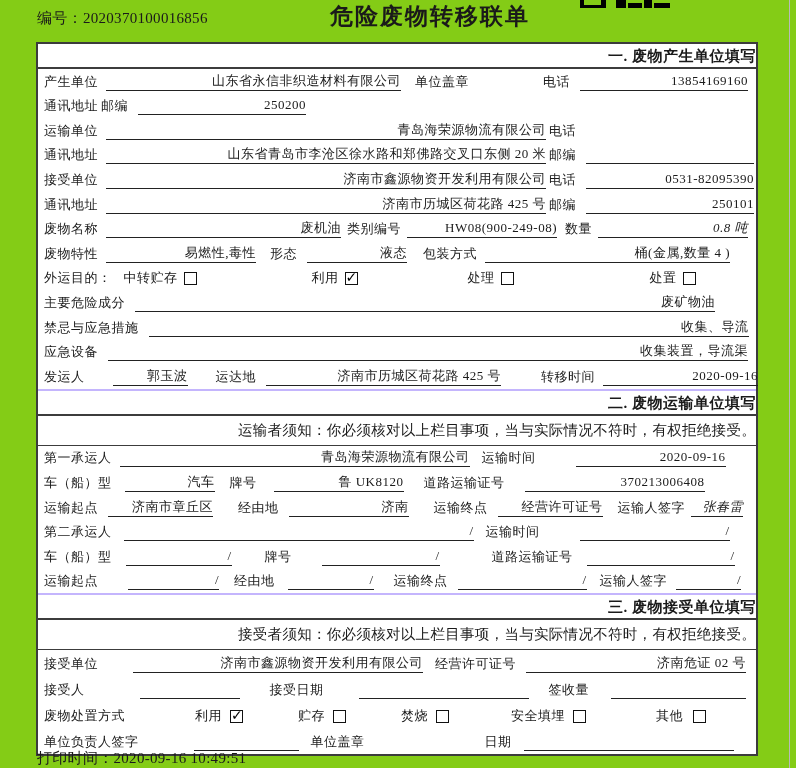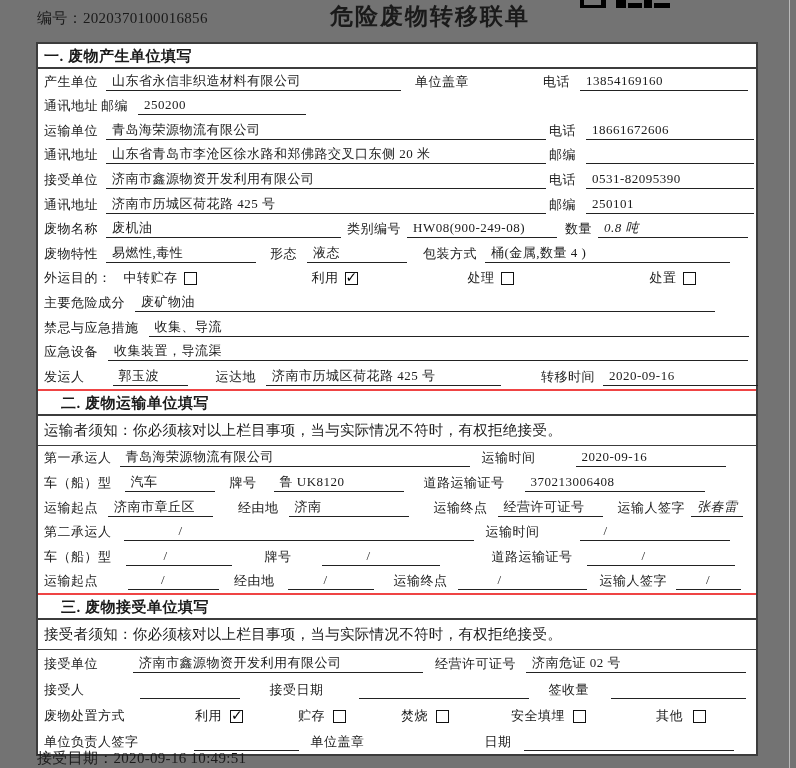--- a/index.html
+++ b/index.html
@@ -1,43 +1,43 @@
 <!DOCTYPE html>
 <html><head>
 <meta charset="utf-8">
 <style>
   html,body{margin:0;padding:0;background:#fff;}
   .page{
     position:relative;
     width:796px;height:768px;
-    background:#737373;
+    background:#84cc16;
     font-family:"Liberation Serif","DejaVu Serif",serif;
     color:#1a1a1a;
     overflow:hidden;
   }
   .serial{position:absolute;left:37px;top:9px;font-size:15px;letter-spacing:.3px;}
   .doc-title{
     position:absolute;left:0;top:1px;width:860px;text-align:center;
     font-size:23px;font-weight:bold;letter-spacing:2px;
   }
   .qr-frag{position:absolute;left:580px;top:0;width:95px;height:10px;}
   .qr-frag div{position:absolute;background:#000;}
   .qr-open{background:transparent !important;border-left:4px solid #000;border-right:5px solid #000;border-bottom:3px solid #000;}
   .page-edge{position:absolute;left:789px;top:0;width:1px;height:768px;background:#b9b9b9;}
 
   .form-table{
     position:absolute;left:36px;top:42px;width:722px;
-    border:2px solid #3c3c3c;box-sizing:border-box;background:#fff;
+    border:2px solid #3c3c3c;box-sizing:border-box;background:#fff;text-align:right;
   }
   .sec-header{
     height:17px;padding:3px 0 3px 6px;
     font-weight:bold;font-size:15px;letter-spacing:.5px;
     border-bottom:2px solid #3c3c3c;
   }
-  .sec-header.bt{border-top:2px solid #ef4444;padding-left:23px;}
+  .sec-header.bt{border-top:2px solid #c4b5fd;padding-left:23px;}
   .note-row{
     height:20px;padding:5px 0 4px 6px;font-size:14.5px;letter-spacing:.3px;
     border-bottom:1.5px solid #3c3c3c;white-space:nowrap;
   }
   .form-row{
     display:flex;align-items:flex-end;
     height:24.6px;padding:0 0 3px 6px;box-sizing:border-box;
     font-size:13px;white-space:nowrap;
   }
   .form-row.tall{height:26px;}
@@ -88,21 +88,20 @@
       </div>
       <div class="form-row">
         <span class="lbl">通讯地址</span>
         <span class="lbl" style="margin-left: 3px;">邮编</span>
         <span class="val" style="margin-left: 10px; width: 168px;">250200</span>
       </div>
       <div class="form-row">
         <span class="lbl">运输单位</span>
         <span class="val" style="margin-left: 8px; width: 440px;">青岛海荣源物流有限公司</span>
         <span class="lbl" style="margin-left: 3px;">电话</span>
-        <span class="val" style="margin-left: 10px; width: 168px;">18661672606</span>
       </div>
       <div class="form-row">
         <span class="lbl">通讯地址</span>
         <span class="val" style="margin-left: 8px; width: 440px;">山东省青岛市李沧区徐水路和郑佛路交叉口东侧 20 米</span>
         <span class="lbl" style="margin-left: 3px;">邮编</span>
         <span class="val" style="margin-left: 10px; width: 168px;"></span>
       </div>
       <div class="form-row">
         <span class="lbl">接受单位</span>
         <span class="val" style="margin-left: 8px; width: 440px;">济南市鑫源物资开发利用有限公司</span>
@@ -243,15 +242,15 @@
       </div>
       <div class="form-row tall">
         <span class="lbl">单位负责人签字</span>
         <span class="val" style="margin-left: 55px; width: 105px;"></span>
         <span class="lbl" style="margin-left: 12px;">单位盖章</span>
         <span class="lbl" style="margin-left: 120px;">日期</span>
         <span class="val" style="margin-left: 12px; width: 210px;"></span>
       </div>
     </div>
 
-  <div class="print-time"><span>接受日期：</span><span>2020-09-16 10:49:51</span></div>
+  <div class="print-time"><span>打印时间：</span><span>2020-09-16 10:49:51</span></div>
 
 </div>
 
 </body></html>

